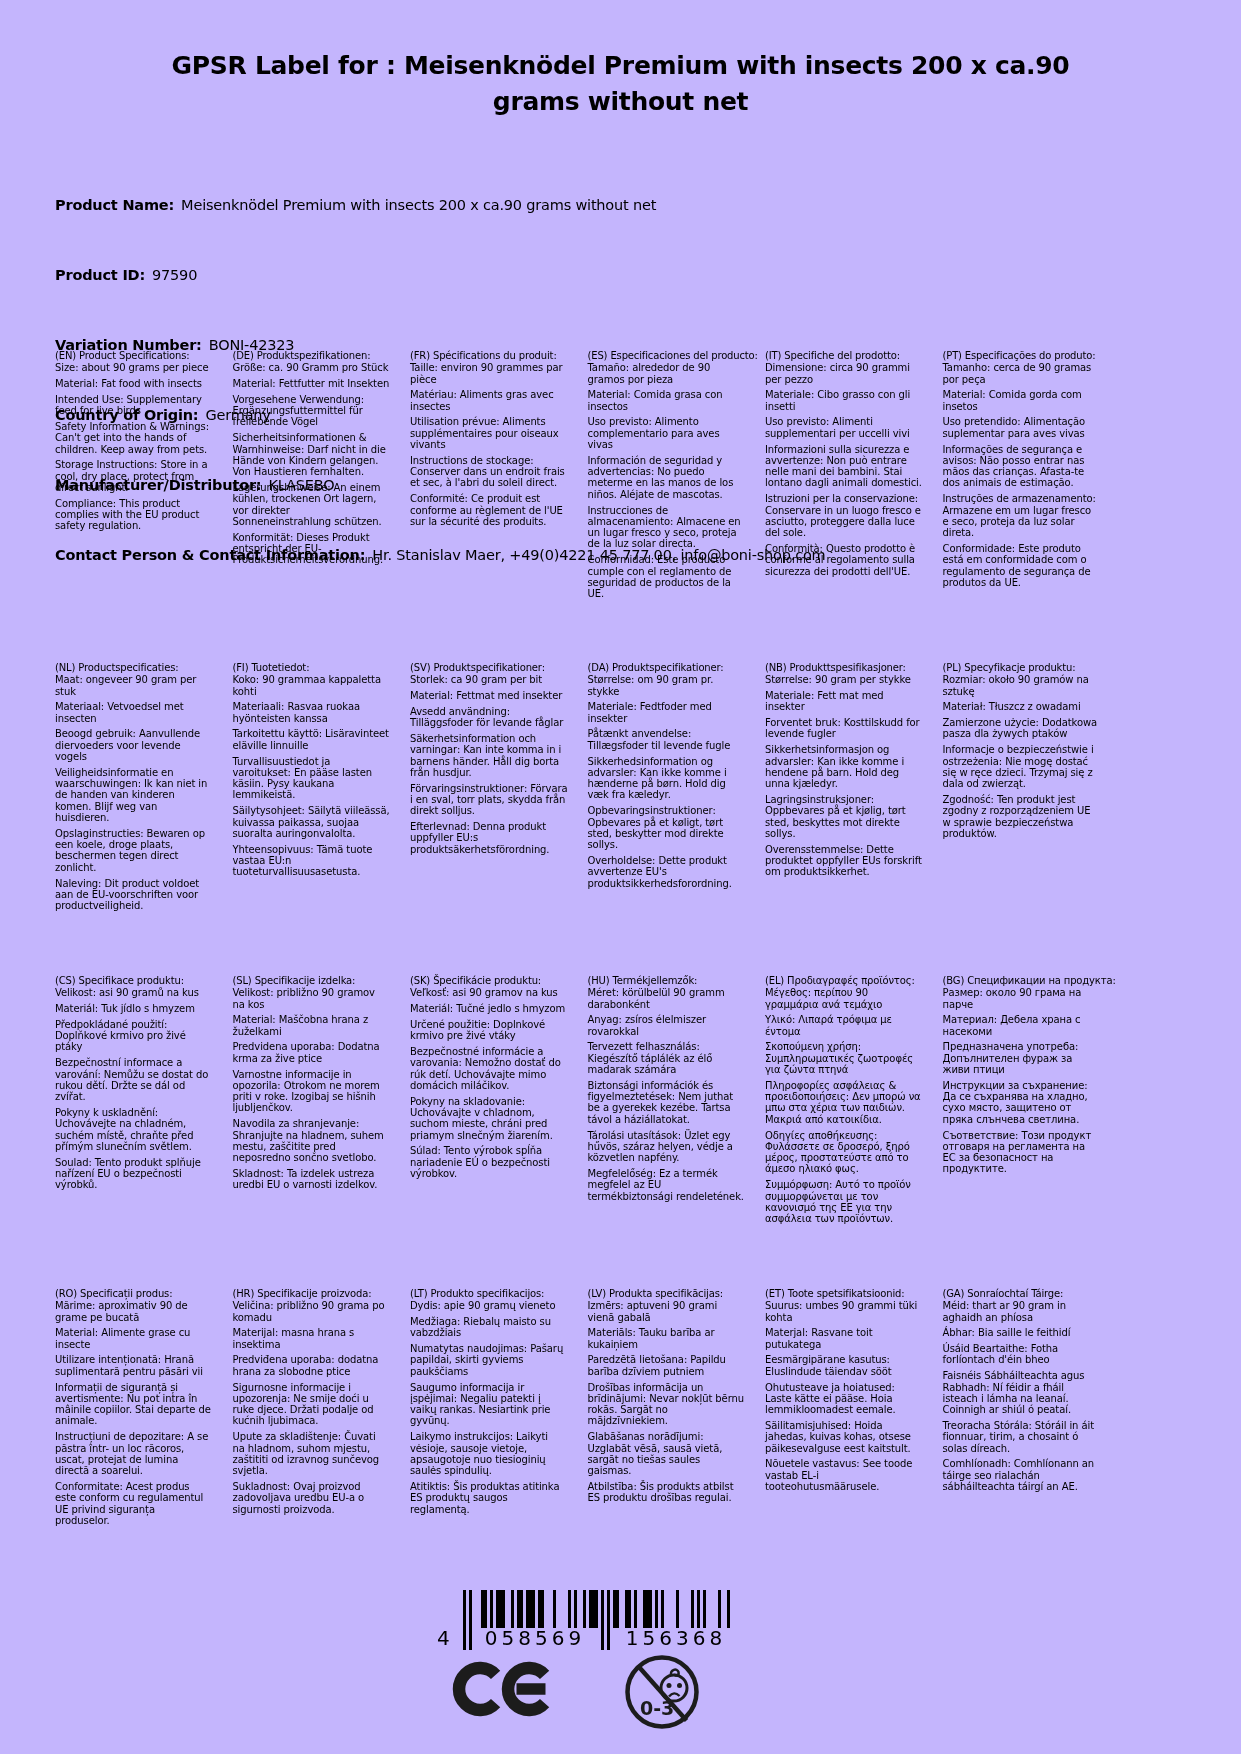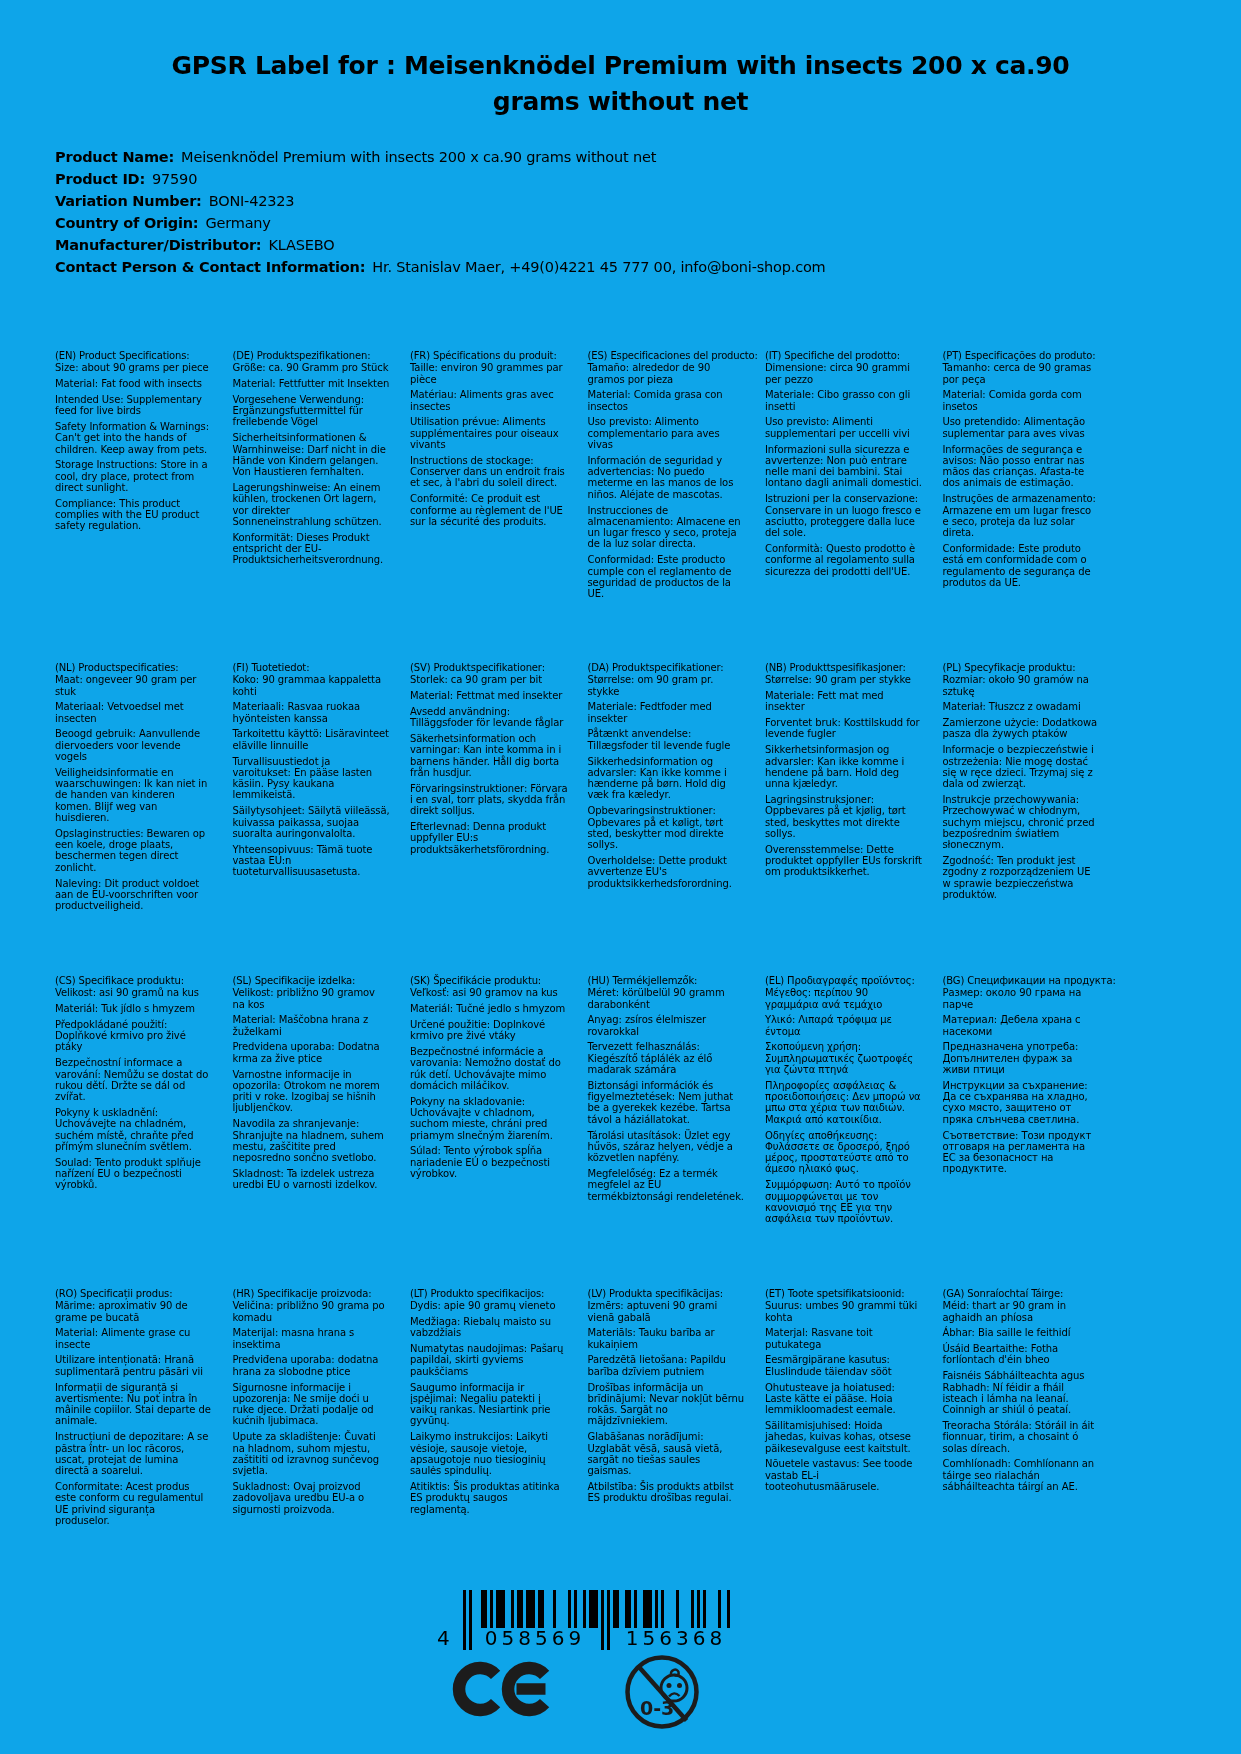--- a/index.html
+++ b/index.html
@@ -1,26 +1,26 @@
 <!DOCTYPE html>
 <html><head>
 <meta charset="utf-8">
 <style>
   html,body{margin:0;padding:0;background:#ffffff;}
   .page{
-    position:relative;width:1241px;height:1754px;margin:0 auto;background:#0ea5e9;
+    position:relative;width:1241px;height:1754px;margin:0 auto;background:#c4b5fd;
     color:#000;font-family:"DejaVu Sans","Liberation Sans",sans-serif;overflow:hidden;
   }
   .title{
     position:absolute;top:48px;left:50%;transform:translateX(-50%);
     width:1000px;text-align:center;font-weight:bold;font-size:25px;
     line-height:36px;letter-spacing:-0.3px;
   }
   .meta{position:absolute;left:55px;top:146px;font-size:14.5px;line-height:22px;letter-spacing:-0.2px;}
-  .meta-line{white-space:nowrap;}
+  .meta-line{white-space:nowrap;margin-top:48px;}
   .meta-label{font-weight:bold;}
   .meta-value{margin-left:7px;}
   .grid-row{position:absolute;left:55px;width:1160px;display:flex;align-items:flex-start;}
   .block{
     flex:0 0 177.5px;width:177.5px;box-sizing:border-box;padding-right:20px;
     font-size:10px;line-height:11.3px;letter-spacing:-0.1px;
   }
   .block h3{
     font-size:10px;font-weight:normal;margin:17px 0 1px 0;white-space:nowrap;
     letter-spacing:-0.15px;overflow:visible;
@@ -166,21 +166,20 @@
         <p>Sikkerhetsinformasjon og advarsler: Kan ikke komme i hendene på barn. Hold deg unna kjæledyr.</p>
         <p>Lagringsinstruksjoner: Oppbevares på et kjølig, tørt sted, beskyttes mot direkte sollys.</p>
         <p>Overensstemmelse: Dette produktet oppfyller EUs forskrift om produktsikkerhet.</p>
       </div>
       <div class="block">
         <h3>(PL) Specyfikacje produktu:</h3>
         <p>Rozmiar: około 90 gramów na sztukę</p>
         <p>Materiał: Tłuszcz z owadami</p>
         <p>Zamierzone użycie: Dodatkowa pasza dla żywych ptaków</p>
         <p>Informacje o bezpieczeństwie i ostrzeżenia: Nie mogę dostać się w ręce dzieci. Trzymaj się z dala od zwierząt.</p>
-        <p>Instrukcje przechowywania: Przechowywać w chłodnym, suchym miejscu, chronić przed bezpośrednim światłem słonecznym.</p>
         <p>Zgodność: Ten produkt jest zgodny z rozporządzeniem UE w sprawie bezpieczeństwa produktów.</p>
       </div>
     </div>
   <div class="grid-row" style="top:958px">
       <div class="block">
         <h3>(CS) Specifikace produktu:</h3>
         <p>Velikost: asi 90 gramů na kus</p>
         <p>Materiál: Tuk jídlo s hmyzem</p>
         <p>Předpokládané použití: Doplňkové krmivo pro živé ptáky</p>
         <p>Bezpečnostní informace a varování: Nemůžu se dostat do rukou dětí. Držte se dál od zvířat.</p>

